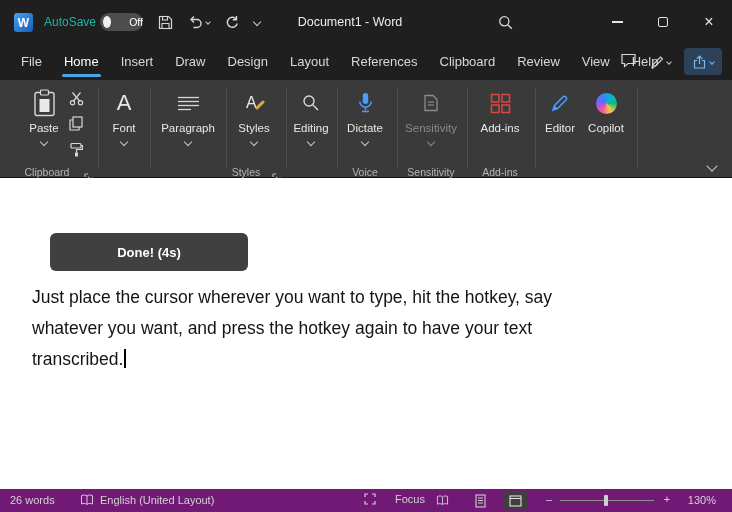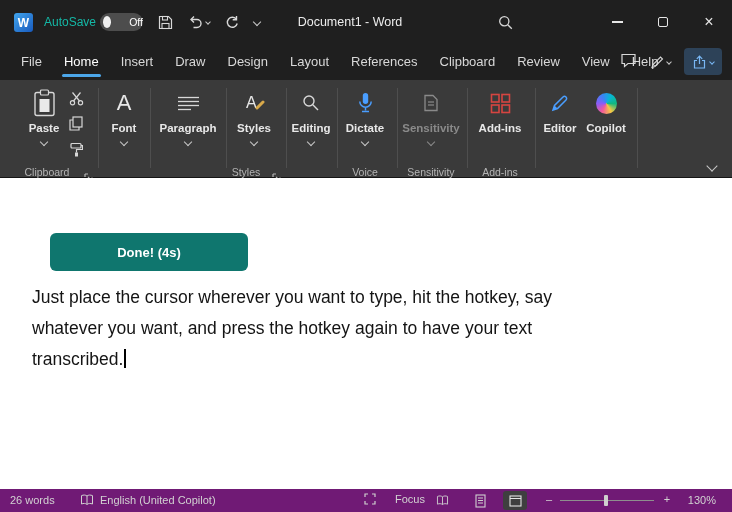--- a/index.html
+++ b/index.html
@@ -38,35 +38,35 @@
     transform:rotate(45deg); display:inline-block; }
   .chev.tiny { width:4px; height:4px; }
   .chev.blue { border-color:#7ab8f5; }
   .chev.big { width:8px; height:8px; border-width:1.6px; }
   .chev.gray { border-color:#8a8a8a; }
 
   
   .ribbon { position:absolute; left:0; right:0; top:80px; height:98px; background:#3a3a3a; border-bottom:1px solid #151515; }
   .rbtn { position:absolute; top:8px; display:flex; flex-direction:column; align-items:center; color:#e8e8e8; font-size:11.5px; }
   .rbtn .icon { height:30px; display:flex; align-items:center; justify-content:center; margin-bottom:4px; }
-  .rbtn .rlabel { line-height:13px;font-weight:bold; }
+  .rbtn .rlabel { line-height:13px; }
   .rbtn .chev { margin-top:4px; }
   .rbtn.disabled { color:#8a8a8a; }
   .small-btn { position:absolute; left:66px; width:20px; height:20px; display:flex; align-items:center; justify-content:center; }
   .group-label { position:absolute; top:86px; font-size:10.5px; color:#b4b4b4; text-align:center; line-height:12px; }
   .launcher { position:absolute; top:88px; }
   .sep { position:absolute; top:8px; height:80px; width:1px; background:#4e4e4e; }
   .font-A { font-size:22px; color:#e8e8e8; font-weight:normal; }
   .copilot-circle { width:21px; height:21px; border-radius:50%;
     background:conic-gradient(from 210deg, #f2599b, #8b5cf6, #3b82f6, #06b6d4, #10b981, #f6c944, #f2599b); }
   .collapse-btn { position:absolute; right:16px; top:76px; }
 
   
   .docarea { position:absolute; left:0; right:0; top:178px; bottom:23px; background:#ffffff; }
-  .toast { position:absolute; left:50px; top:55px; width:198px; height:38px; background:#0f766e; border-radius:6px;
+  .toast { position:absolute; left:50px; top:55px; width:198px; height:38px; background:#404040; border-radius:6px;
     color:#fff; font-weight:bold; font-size:13px; display:flex; align-items:center; justify-content:center; }
   .paragraph { position:absolute; left:32px; top:104px; color:#141414; font-size:17.5px; line-height:31px; white-space:nowrap; }
   .cursor { display:inline-block; width:1.5px; height:19px; background:#000; vertical-align:-3px; margin-left:1px;
     animation:blink 1.1s steps(2) infinite; }
   @keyframes blink { 50% { opacity:0; } }
 
   
   .statusbar { position:absolute; left:0; right:0; bottom:0; height:23px; background:#701a75; font-size:11px; color:#d2d2d2; }
   .sb-words { position:absolute; left:10px; top:5px; }
   .sb-proof { position:absolute; left:80px; top:5px; }
@@ -365,21 +365,21 @@
   </div>
 
   <div class="statusbar">
     <span class="sb-words">26 words</span>
     <span class="sb-proof">
       <svg width="14" height="12" viewBox="0 0 14 12">
           <path d="M7 2 C5.5 0.8 3.5 0.8 1.5 1.6 V10 C3.5 9.2 5.5 9.2 7 10.4 C8.5 9.2 10.5 9.2 12.5 10 V1.6 C10.5 0.8 8.5 0.8 7 2 Z" fill="none" stroke="#cfcfcf" stroke-width="1"></path>
           <line x1="7" y1="2" x2="7" y2="10.4" stroke="#cfcfcf" stroke-width="1"></line>
         </svg>
     </span>
-    <span class="sb-lang">English (United Copilot)</span>
+    <span class="sb-lang">English (United Layout)</span>
 
     <span class="sb-focus">
       <svg width="12" height="12" viewBox="0 0 12 12">
           <path d="M1 4 V1 H4 M8 1 H11 V4 M11 8 V11 H8 M4 11 H1 V8" fill="none" stroke="#cfcfcf" stroke-width="1.2"></path>
         </svg>
       <span>Focus</span>
     </span>
 
     <span class="sb-view" style="left:430px;">
       <svg width="13" height="11" viewBox="0 0 14 12">

